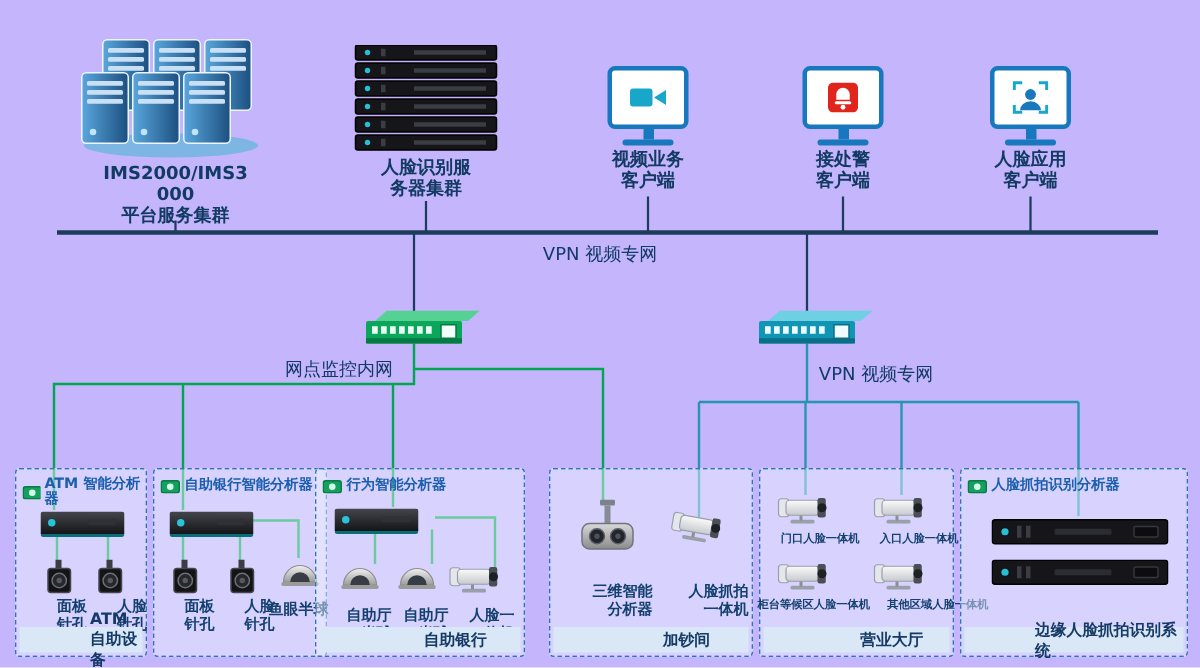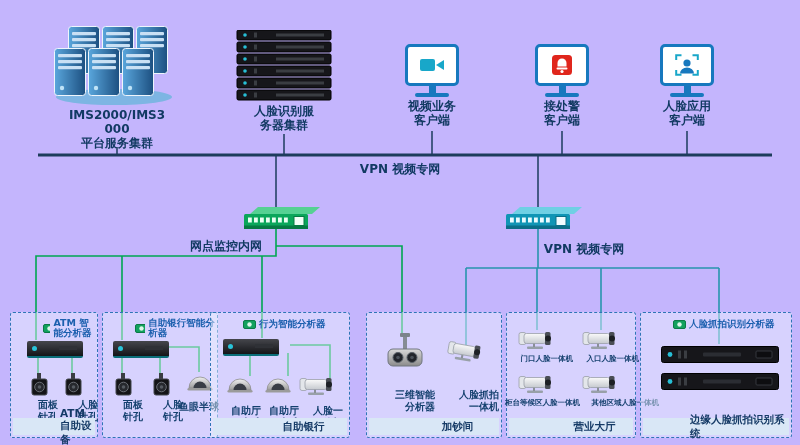--- a/index.html
+++ b/index.html
@@ -3,29 +3,29 @@
 <meta charset="utf-8">
 <style>
   html,body{margin:0;padding:0;background:#fff;}
   .stage{position:relative;width:800px;height:445px;background:#c4b5fd;overflow:hidden;
          font-family:"DejaVu Sans","Liberation Sans",sans-serif;}
   .abs{position:absolute;}
   .wires{position:absolute;left:0;top:0;pointer-events:none;}
   .node{display:flex;flex-direction:column;align-items:center;}
   .toplbl{margin-top:3px;font-size:12px;font-weight:bold;color:#123a63;text-align:center;
           white-space:pre-line;line-height:1.15;width:100%;}
-  .netlbl{font-size:12px;font-weight:bold;color:#123a63;text-align:center;}
+  .netlbl{font-size:12px;font-weight:normal;color:#123a63;text-align:center;}
   .monitor{width:54px;height:42px;border:3px solid #1778be;border-radius:5px;background:#fff;
            box-sizing:border-box;display:flex;align-items:center;justify-content:center;}
   .stand{width:7px;height:7px;background:#1778be;}
   .base{width:34px;height:4px;background:#1778be;border-radius:2px;}
   .zone{position:absolute;top:312px;height:126px;border:1.6px dashed #2e75b6;border-radius:3px;
         background:rgba(240,247,255,.45);box-sizing:border-box;}
   .ztitle{position:absolute;top:5px;left:4px;right:2px;display:flex;align-items:center;gap:3px;
-          color:#1b5fae;font-weight:bold;font-size:9.5px;line-height:1;margin-left:28px;}
+          color:#1b5fae;font-weight:bold;font-size:9.5px;line-height:1;}
   .zfoot{position:absolute;left:2px;right:2px;bottom:2px;height:17px;background:#d9e7f6;
          color:#153a66;font-weight:bold;font-size:10.5px;display:flex;align-items:center;justify-content:center;padding-left:47px;}
   .dlbl{position:absolute;font-size:10px;font-weight:bold;color:#14406e;text-align:right;
         white-space:pre-line;line-height:1.18;}
   .dlbl.small{font-size:7.5px;white-space:nowrap;}
   .dev{position:absolute;}
   .analyzer{position:absolute;width:56px;height:15px;border-radius:2px;
             background:linear-gradient(#45464c,#141518);border-bottom:2px solid #0a6e79;}
   .analyzer::before{content:"";position:absolute;left:5px;top:5px;width:5px;height:5px;border-radius:50%;background:#29c3d9;}
   .analyzer::after{content:"";position:absolute;right:6px;top:5px;width:18px;height:4px;background:#2f3136;}

